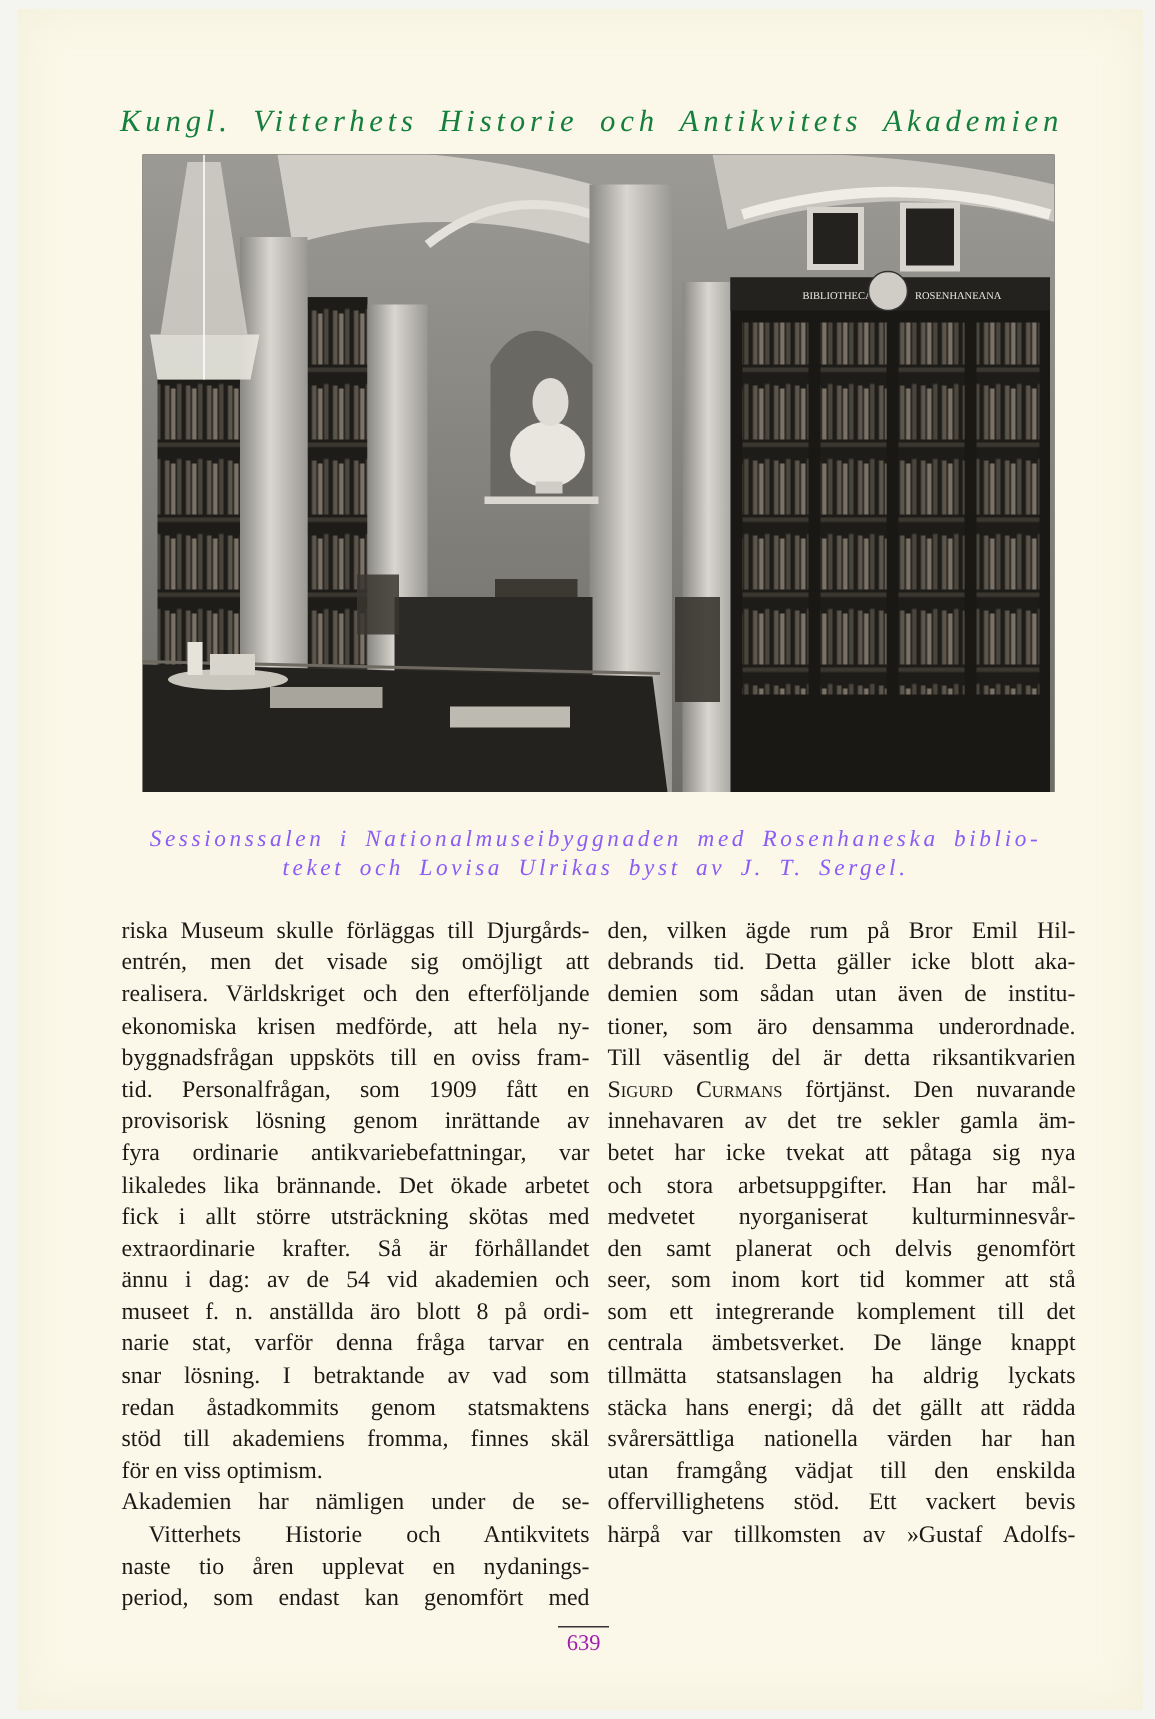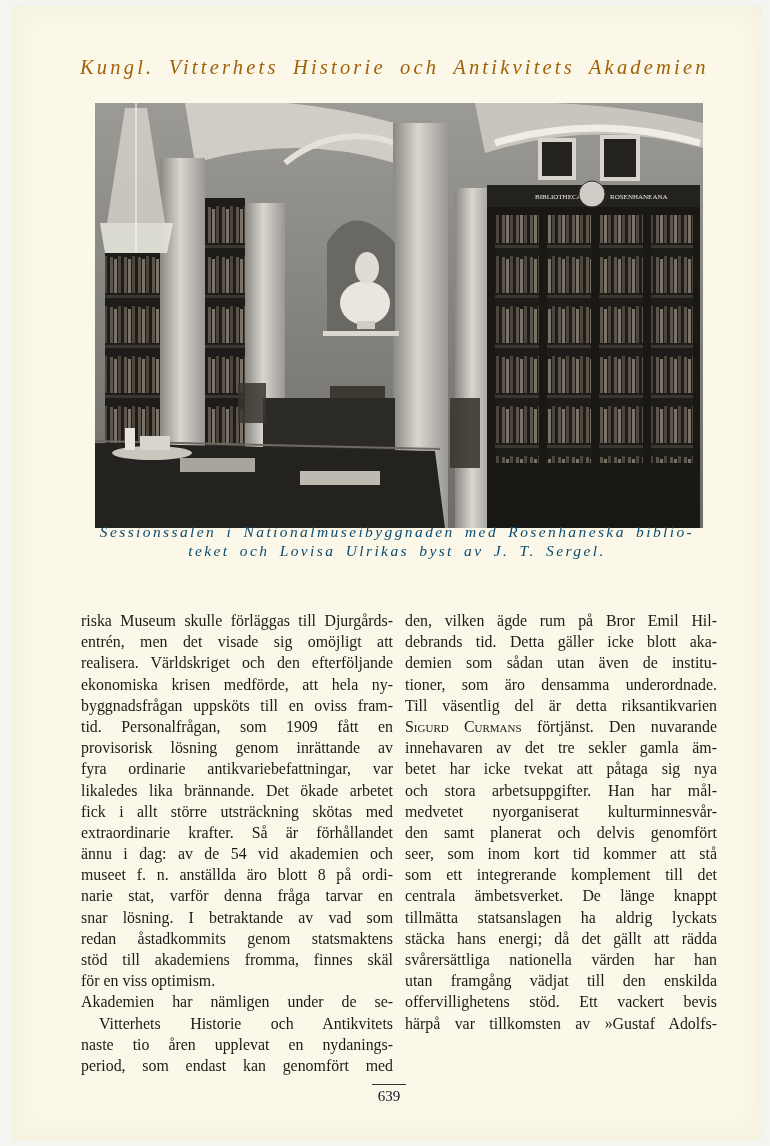--- a/index.html
+++ b/index.html
@@ -9,50 +9,50 @@
       position: relative;
       font-family: "Liberation Serif", "DejaVu Serif", serif;
       color: #1c1a16;
     }
     .page {
       position: absolute; left: 12px; top: 6px; width: 750px; height: 1134px;
       background: #fbf8e9;
       box-shadow: inset 0 0 30px rgba(220,210,170,0.25);
     }
     .running-head {
-      position: absolute; left: 68px; top: 50px; width: 650px;
+      position: absolute; left: 68px; top: 64px; width: 650px;
       font-style: italic; font-size: 20.5px; letter-spacing: 3.2px; word-spacing: 6px;
-      white-space: nowrap; color: #a16207;
+      white-space: nowrap; color: #15803d;
     }
     .photo {
       position: absolute; left: 83px; top: 97px; width: 608px; height: 425px;
       background: #2a2824; overflow: hidden;
     }
     .photo svg { display: block; }
     .caption {
-      position: absolute; left: 60px; top: 516px; width: 650px;
+      position: absolute; left: 60px; top: 544px; width: 650px;
       font-style: italic; font-size: 15.5px; letter-spacing: 2.4px; word-spacing: 4px;
-      text-align: center; line-height: 19px; color: #0c4a6e;
+      text-align: center; line-height: 19px; color: #8b5cf6;
     }
     .col {
       position: absolute; top: 604px; width: 312px;
       font-size: 15.9px; line-height: 21.2px; text-align: justify;
     }
     .col .line { display: block; height: 21.2px; white-space: nowrap; text-align: justify; text-align-last: justify; }
     .col .line.last { text-align-last: left; }
     .col .line.indent { padding-left: 18px; }
     .col-left { left: 57px; margin-left: 12px; }
     .col-right { left: 393px; }
     .sc { font-variant: small-caps; }
     .folio-rule {
       position: absolute; left: 360px; top: 1078px; width: 34px; height: 1px; background: #333;
     }
     .folio {
       position: absolute; left: 358px; top: 1082px; width: 38px; text-align: center;
-      font-size: 15px; color: #0f172a;
+      font-size: 15px; color: #a21caf;
     }
   </style>
 </head>
 <body>
 
 <div class="page">
 
   <div class="running-head">Kungl. Vitterhets Historie och Antikvitets Akademien</div>
 
   <div class="photo" aria-label="Photograph of the session hall with chandelier, columns, a bust in a niche, a long table and glass-fronted bookcases">

